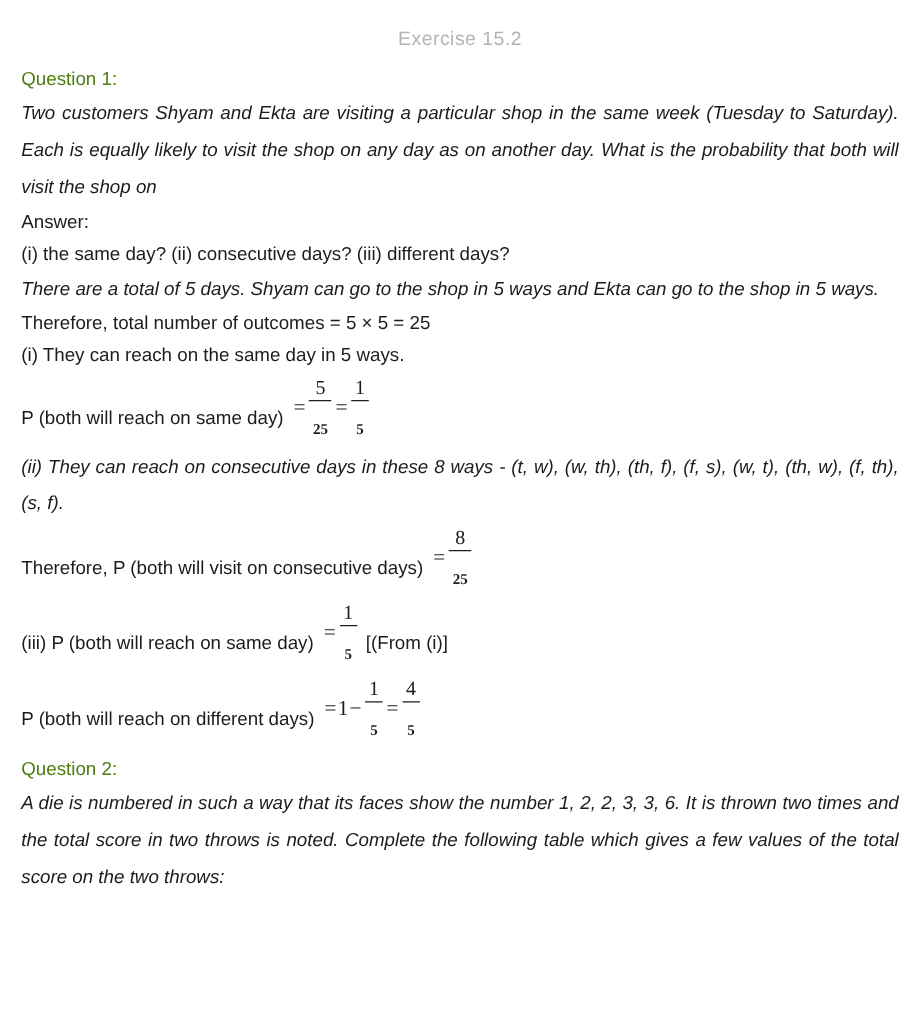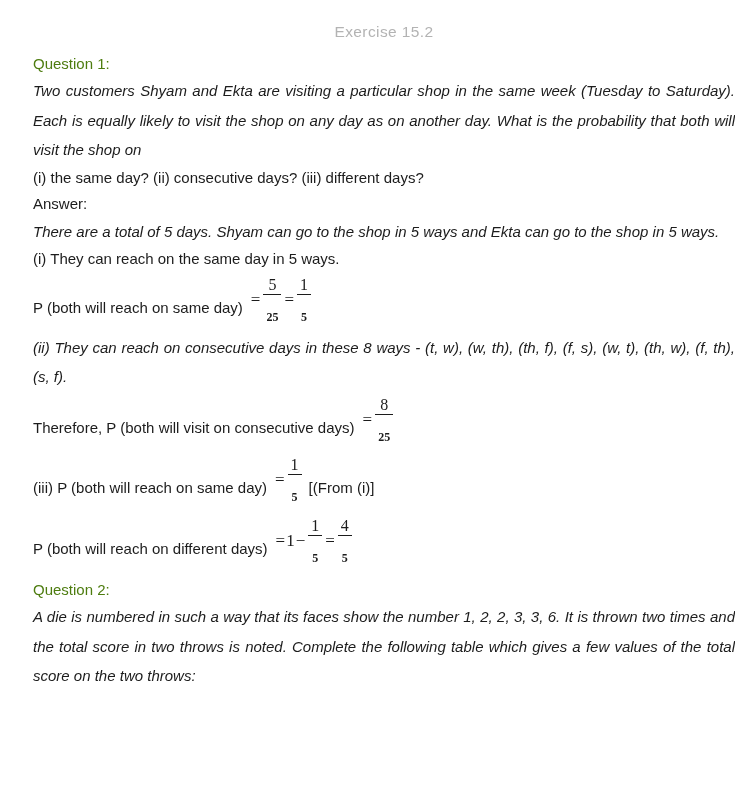--- a/index.html
+++ b/index.html
@@ -21,21 +21,20 @@
     width: 735px;
     height: 809px;
     padding: 0;
     box-sizing: border-box;
   }
   .content {
     position: absolute;
     left: 17px;
     top: 0;
     width: 702px;
-    margin-left: 16px;
   }
 
   
   .exercise-title {
     text-align: center;
     color: #b3b3b3;
     font-size: 15.5px;
     letter-spacing: 0.4px;
     margin: 22px 0 0 0;
     line-height: 20px;
@@ -136,26 +135,27 @@
 
 <div class="page">
   <div class="content">
 
     <div class="exercise-title">Exercise 15.2</div>
 
     <div class="question-label">Question 1:</div>
 
     <div class="para justify">Two customers Shyam and Ekta are visiting a particular shop in the same week (Tuesday to Saturday). Each is equally likely to visit the shop on any day as on another day. What is the probability that both will visit the shop on</div>
 
+    <div class="para tight">Answer:</div>
+
     <div class="para tight">(i) the same day? (ii) consecutive days? (iii) different days?</div>
-
-    <div class="para tight">Answer:</div>
 
     <div class="para justify">There are a total of 5 days. Shyam can go to the shop in 5 ways and Ekta can go to the shop in 5 ways.</div>
 
+    <div class="para tight">Therefore, total number of outcomes = 5 × 5 = 25</div>
 
     <div class="para tight">(i) They can reach on the same day in 5 ways.</div>
 
 
     <div class="sp-14"></div>
 
     <div class="mathline">
       <span class="lead">P (both will reach on same day)</span><span class="mexpr"><span class="op">=</span><span class="frac"><span class="n">5</span><span class="d">25</span></span><span class="op">=</span><span class="frac"><span class="n">1</span><span class="d">5</span></span></span>
     </div>
 

